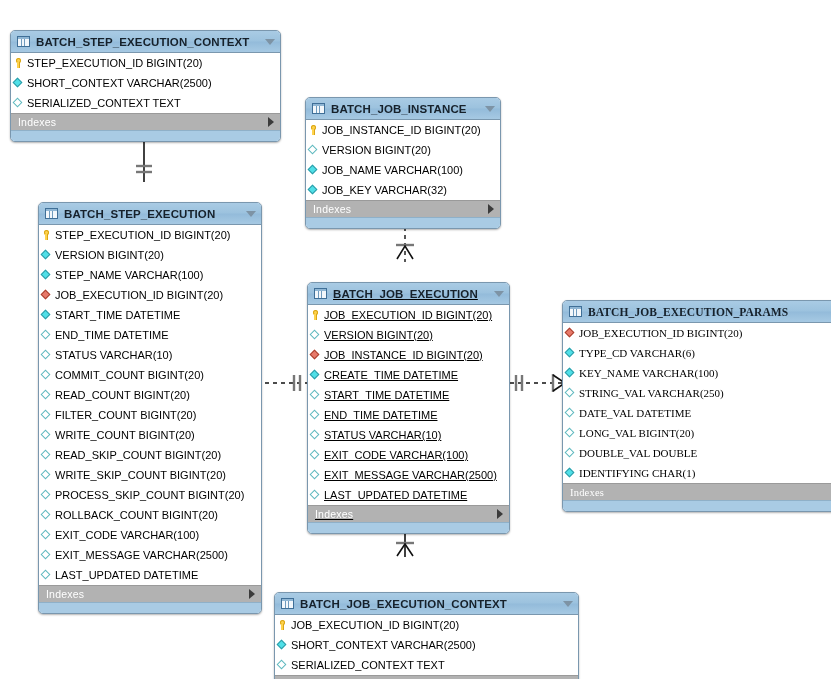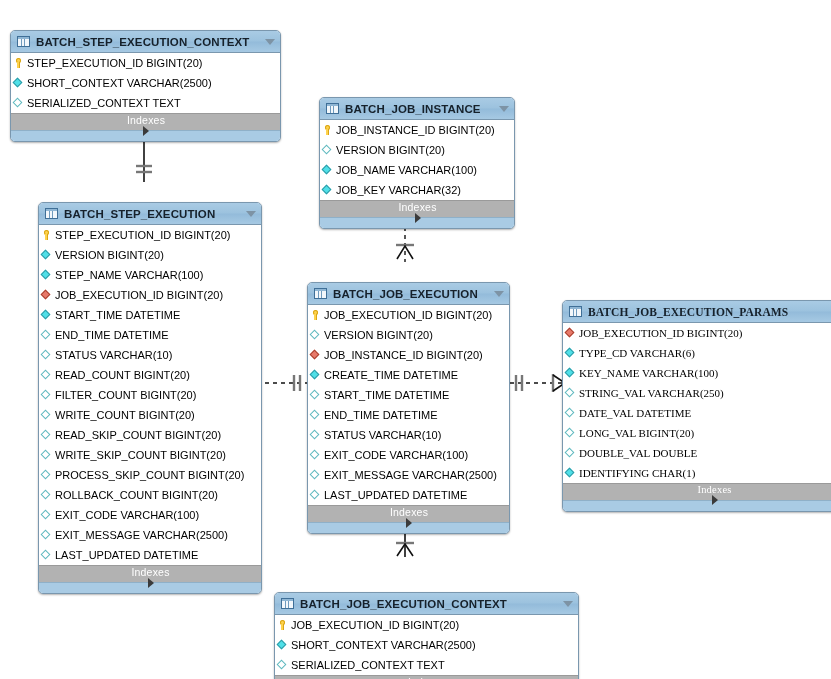--- a/index.html
+++ b/index.html
@@ -162,21 +162,20 @@
   }
 
   .tbl-indexes {
     height: 17px;
     background: #b2b2b2;
     border-top: 1px solid #9a9a9a;
     display: flex;
     align-items: center;
     padding: 0 6px 0 7px;
     box-sizing: border-box;
-    flex-direction: column;
   }
   .idx-label {
     font-size: 10.5px;
     color: #ffffff;
     flex: 1 1 auto;
     letter-spacing: 0.2px;
   }
   .idx-caret {
     width: 0; height: 0;
     border-top: 5px solid transparent;
@@ -268,21 +267,21 @@
             <span class="col-ico ico-dia ico-null"></span>
             <span class="col-text">SERIALIZED_CONTEXT TEXT</span>
           </div>
         </div>
         <div class="tbl-indexes">
           <span class="idx-label">Indexes</span>
           <span class="idx-caret"></span>
         </div>
         <div class="tbl-footer"></div>
       </div>
-      <div class="table-box" style="left: 319px; top: 77px; width: 196px;">
+      <div class="table-box" style="left: 305px; top: 77px; width: 196px;">
         <div class="tbl-header">
           <span class="tbl-icon"></span>
           <span class="tbl-title">BATCH_JOB_INSTANCE</span>
           <span class="tbl-caret"></span>
         </div>
         <div class="tbl-cols">
           <div class="col-row">
             <span class="col-ico ico-pk"></span>
             <span class="col-text">JOB_INSTANCE_ID BIGINT(20)</span>
           </div>
@@ -335,20 +334,24 @@
           <div class="col-row">
             <span class="col-ico ico-dia ico-null"></span>
             <span class="col-text">END_TIME DATETIME</span>
           </div>
           <div class="col-row">
             <span class="col-ico ico-dia ico-null"></span>
             <span class="col-text">STATUS VARCHAR(10)</span>
           </div>
           <div class="col-row">
             <span class="col-ico ico-dia ico-null"></span>
+            <span class="col-text">COMMIT_COUNT BIGINT(20)</span>
+          </div>
+          <div class="col-row">
+            <span class="col-ico ico-dia ico-null"></span>
             <span class="col-text">READ_COUNT BIGINT(20)</span>
           </div>
           <div class="col-row">
             <span class="col-ico ico-dia ico-null"></span>
             <span class="col-text">FILTER_COUNT BIGINT(20)</span>
           </div>
           <div class="col-row">
             <span class="col-ico ico-dia ico-null"></span>
             <span class="col-text">WRITE_COUNT BIGINT(20)</span>
           </div>
@@ -380,21 +383,21 @@
             <span class="col-ico ico-dia ico-null"></span>
             <span class="col-text">LAST_UPDATED DATETIME</span>
           </div>
         </div>
         <div class="tbl-indexes">
           <span class="idx-label">Indexes</span>
           <span class="idx-caret"></span>
         </div>
         <div class="tbl-footer"></div>
       </div>
-      <div class="table-box" style="left: 307px; top: 262px; width: 203px;">
+      <div class="table-box" style="left: 307px; top: 262px; width: 203px; text-decoration: underline;">
         <div class="tbl-header">
           <span class="tbl-icon"></span>
           <span class="tbl-title">BATCH_JOB_EXECUTION</span>
           <span class="tbl-caret"></span>
         </div>
         <div class="tbl-cols">
           <div class="col-row">
             <span class="col-ico ico-pk"></span>
             <span class="col-text">JOB_EXECUTION_ID BIGINT(20)</span>
           </div>

